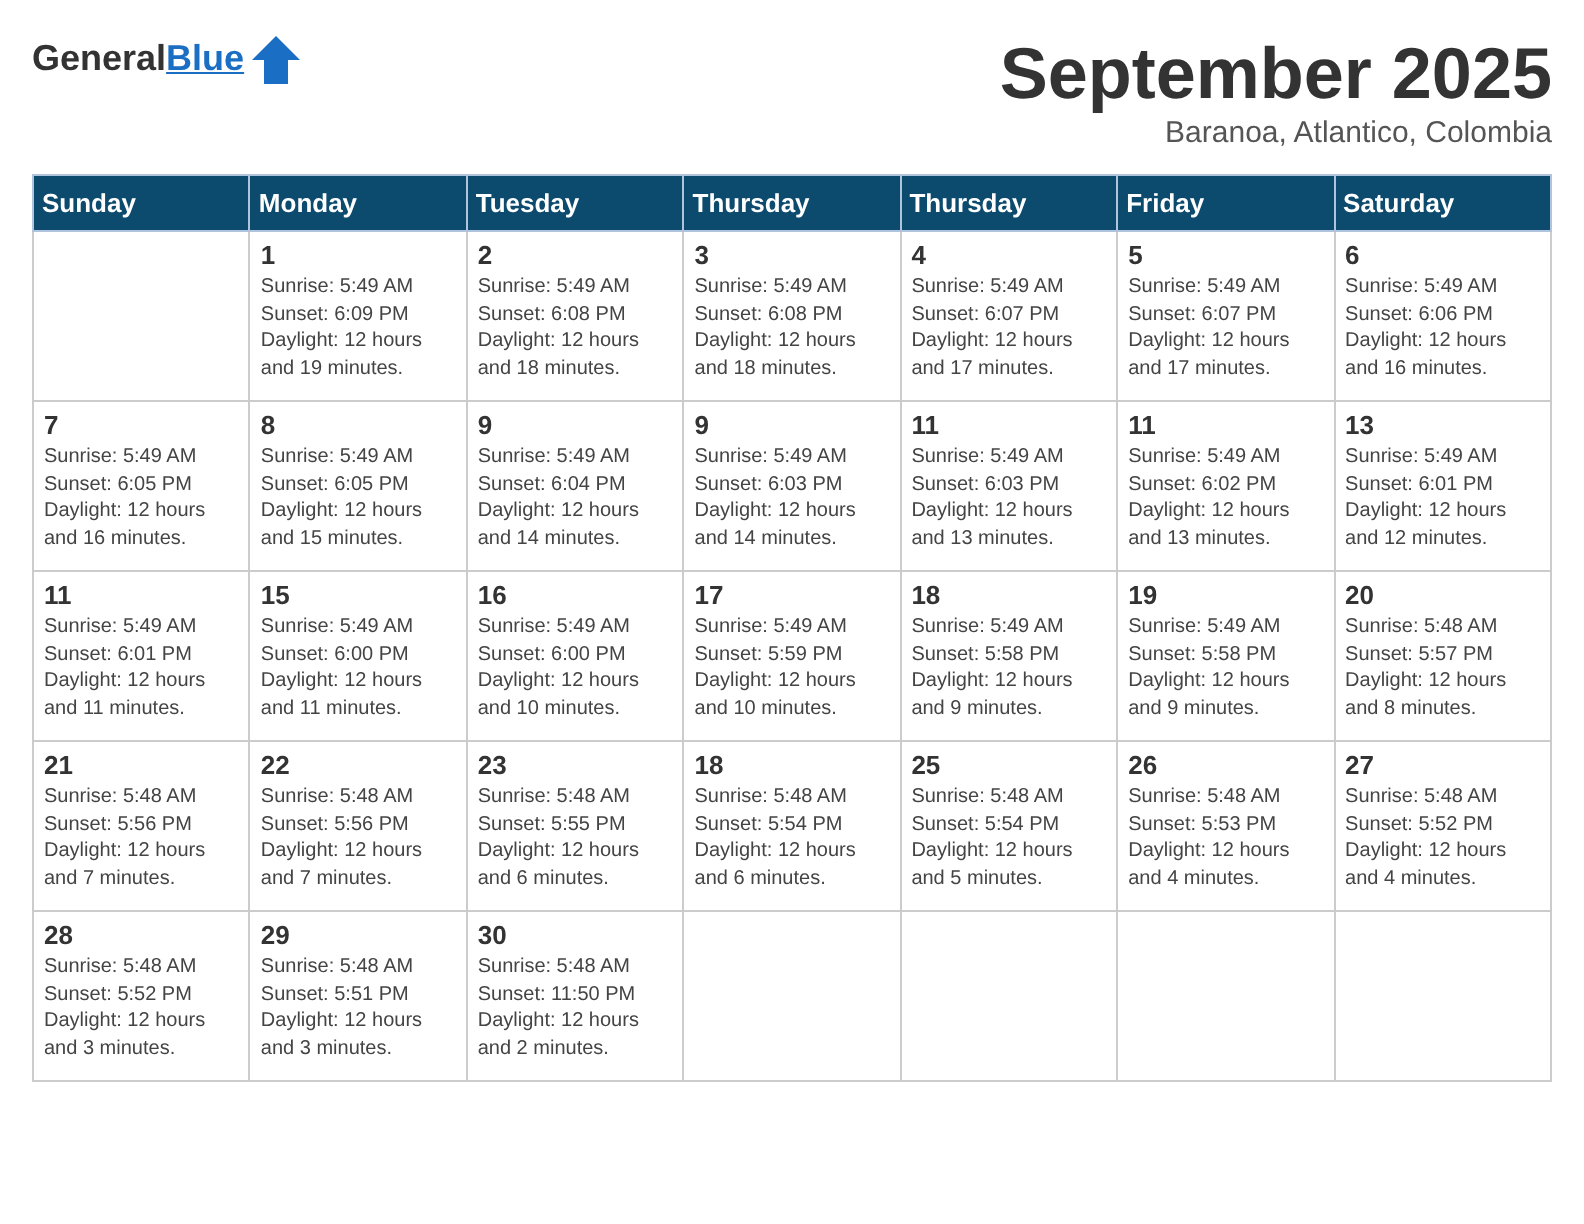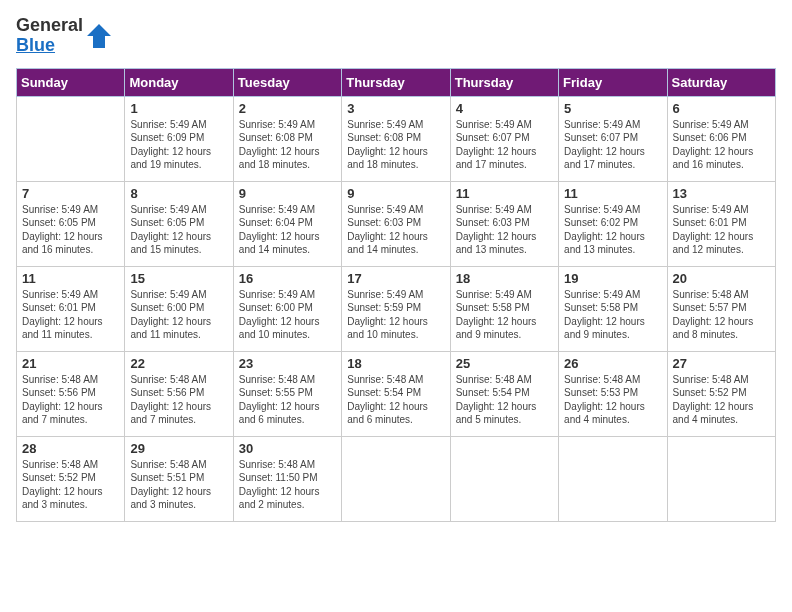--- a/index.html
+++ b/index.html
@@ -15,22 +15,23 @@
       justify-content: space-between;
       align-items: flex-start;
       margin-bottom: 12px;
     }
     .logo {
       display: flex;
       align-items: center;
     }
     .logo-text {
       display: flex;
-      flex-direction: column;
+      flex-direction: row;
       line-height: 1.1;
+      text-align: right;
     }
     .logo-general {
       font-size: 18px;
       font-weight: bold;
       color: #333;
     }
     .logo-blue {
       font-size: 18px;
       font-weight: bold;
       color: #1a6fc4;
@@ -52,21 +53,21 @@
     .location-title {
       font-size: 15px;
       color: #555;
     }
     .calendar {
       width: 100%;
       border-collapse: collapse;
       font-size: 11px;
     }
     .calendar th {
-      background: #701a75;
+      background: #0c4a6e;
       color: #fff;
       padding: 6px 4px;
       text-align: left;
       font-size: 13px;
       font-weight: bold;
       border: 1px solid #b0c4de;
     }
     .calendar td {
       border: 1px solid #ccc;
       vertical-align: top;
@@ -96,20 +97,24 @@
 <div class="header-area">
   <div class="logo">
     <div class="logo-text">
       <span class="logo-general">General</span>
       <span class="logo-blue">Blue</span>
     </div>
     <svg class="logo-icon" viewBox="0 0 28 28">
       <polygon points="14,2 26,14 20,14 20,26 8,26 8,14 2,14" fill="#1a6fc4"></polygon>
     </svg>
   </div>
+  <div class="title-area">
+    <div class="month-title">September 2025</div>
+    <div class="location-title">Baranoa, Atlantico, Colombia</div>
+  </div>
 </div>
 
 <table class="calendar">
   <thead>
     <tr id="header-row">
     <th>Sunday</th>
         <th>Monday</th>
         <th>Tuesday</th>
         <th>Thursday</th>
         <th>Thursday</th>

